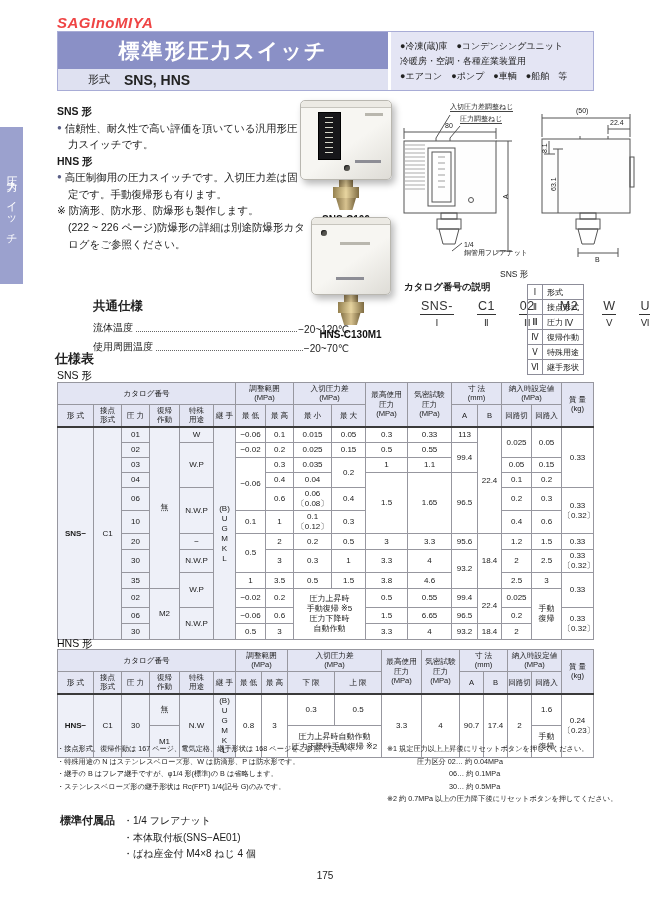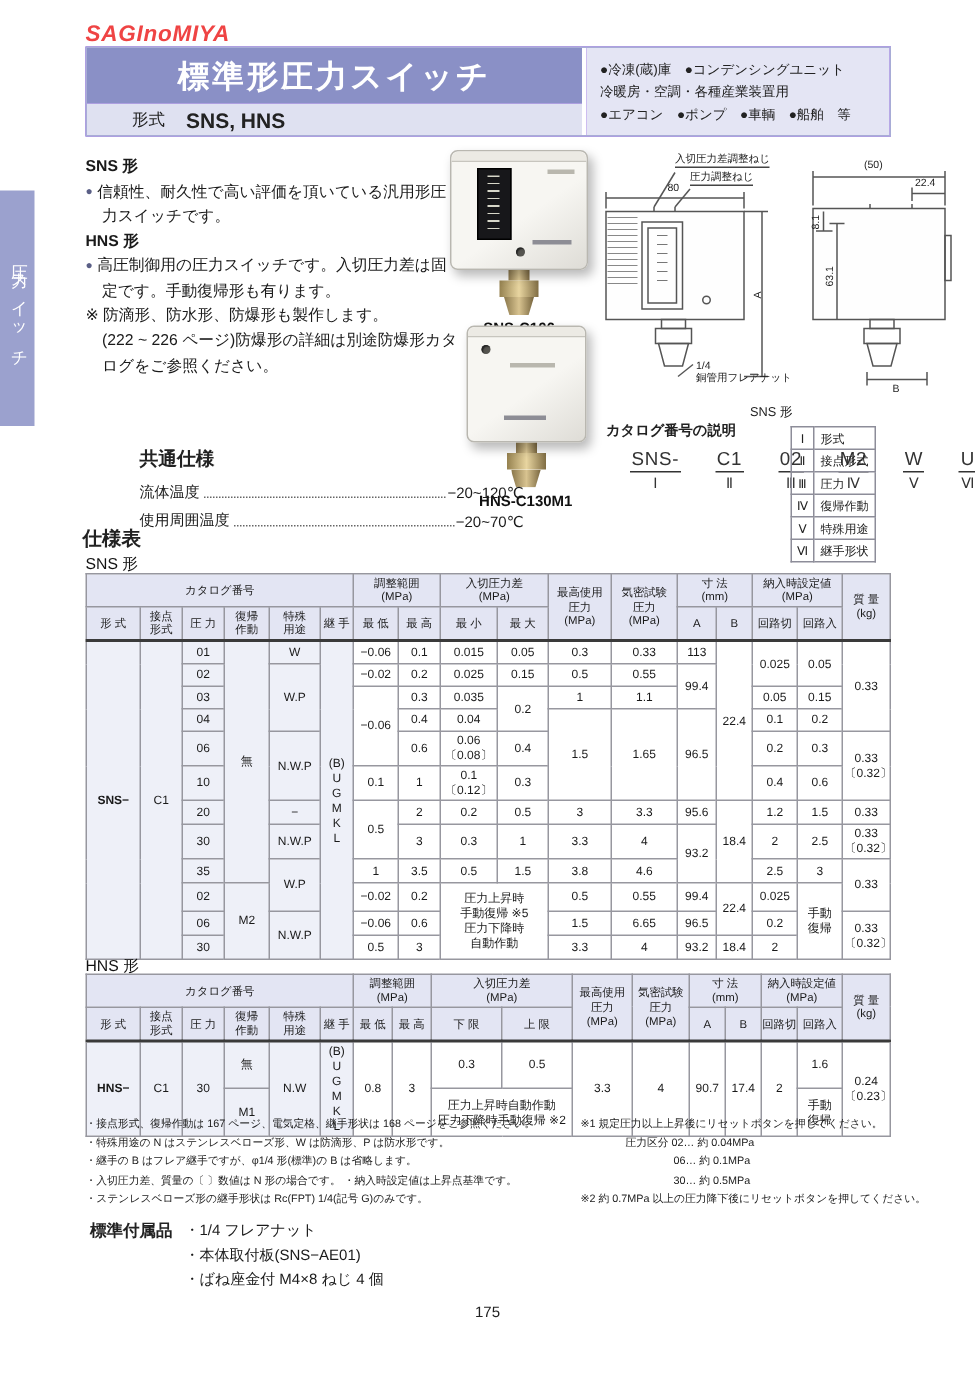--- a/index.html
+++ b/index.html
@@ -674,21 +674,20 @@
 復帰</td>
     </tr>
   </tbody>
 </table>
 
 <div class="abs notes">
   <div class="notes-left">
     <div class="note-line">・接点形式、復帰作動は 167 ページ、電気定格、継手形状は 168 ページをご参照ください。</div>
     <div class="note-line">・特殊用途の N はステンレスベローズ形、W は防滴形、P は防水形です。</div>
     <div class="note-line">・継手の B はフレア継手ですが、φ1/4 形(標準)の B は省略します。</div>
-    <div class="note-line">・入切圧力差、質量の〔 〕数値は N 形の場合です。 ・納入時設定値は上昇点基準です。</div>
     <div class="note-line">・ステンレスベローズ形の継手形状は Rc(FPT) 1/4(記号 G)のみです。</div>
   </div>
   <div class="notes-right">
     <div class="note-line">※1 規定圧力以上上昇後にリセットボタンを押してください。</div>
     <div class="note-line ind1">圧力区分 02… 約 0.04MPa</div>
     <div class="note-line ind2">06… 約 0.1MPa</div>
     <div class="note-line ind2">30… 約 0.5MPa</div>
     <div class="note-line">※2 約 0.7MPa 以上の圧力降下後にリセットボタンを押してください。</div>
   </div>
 </div>

